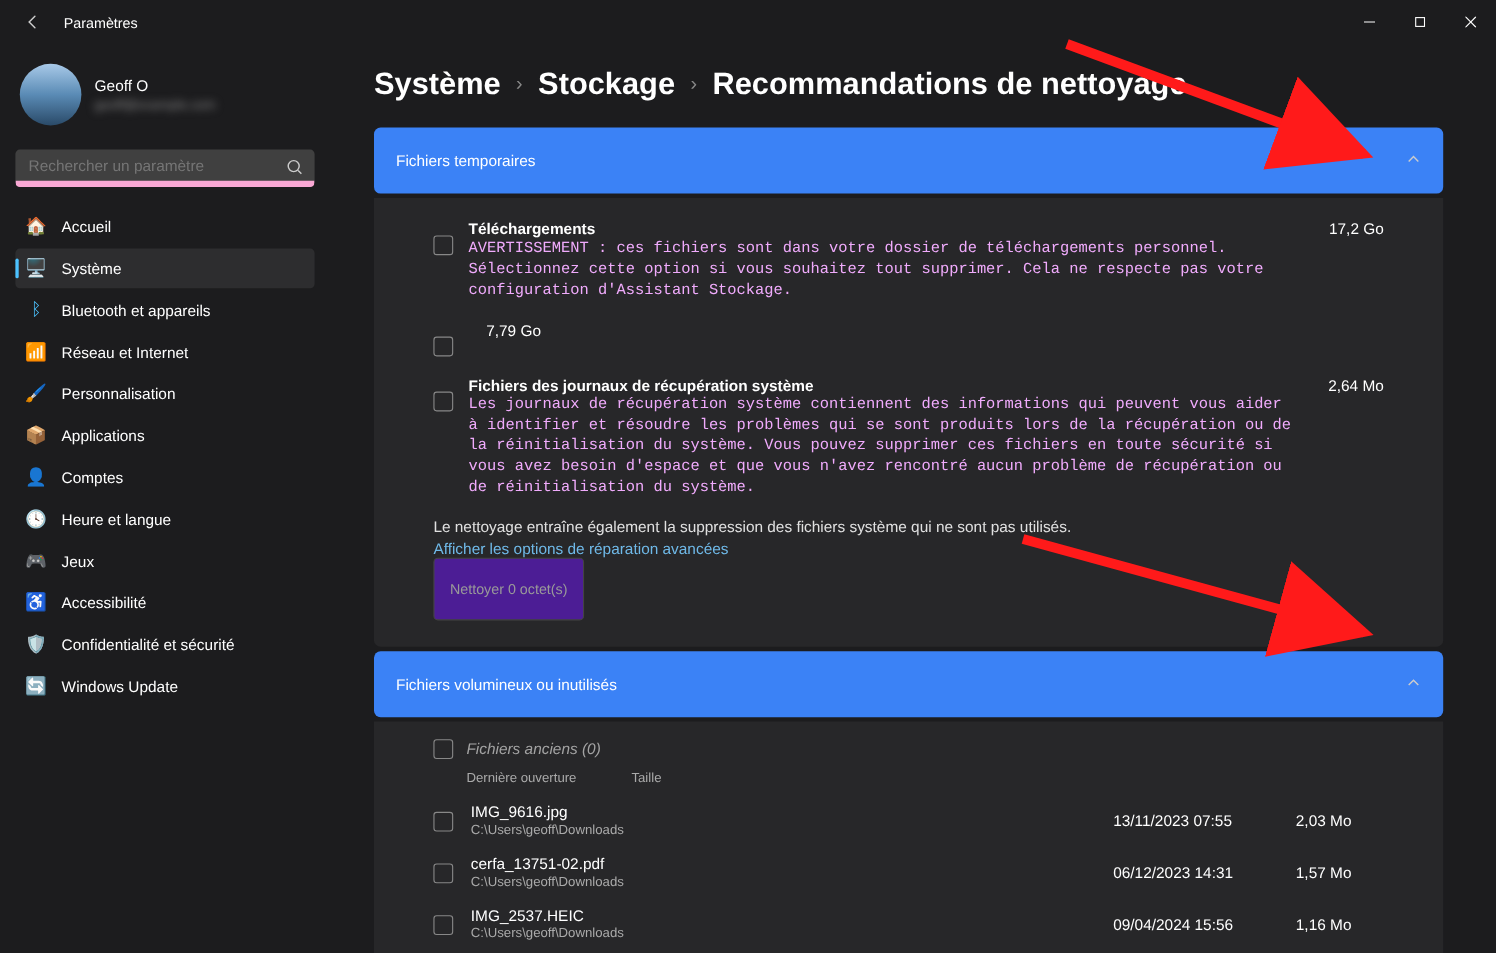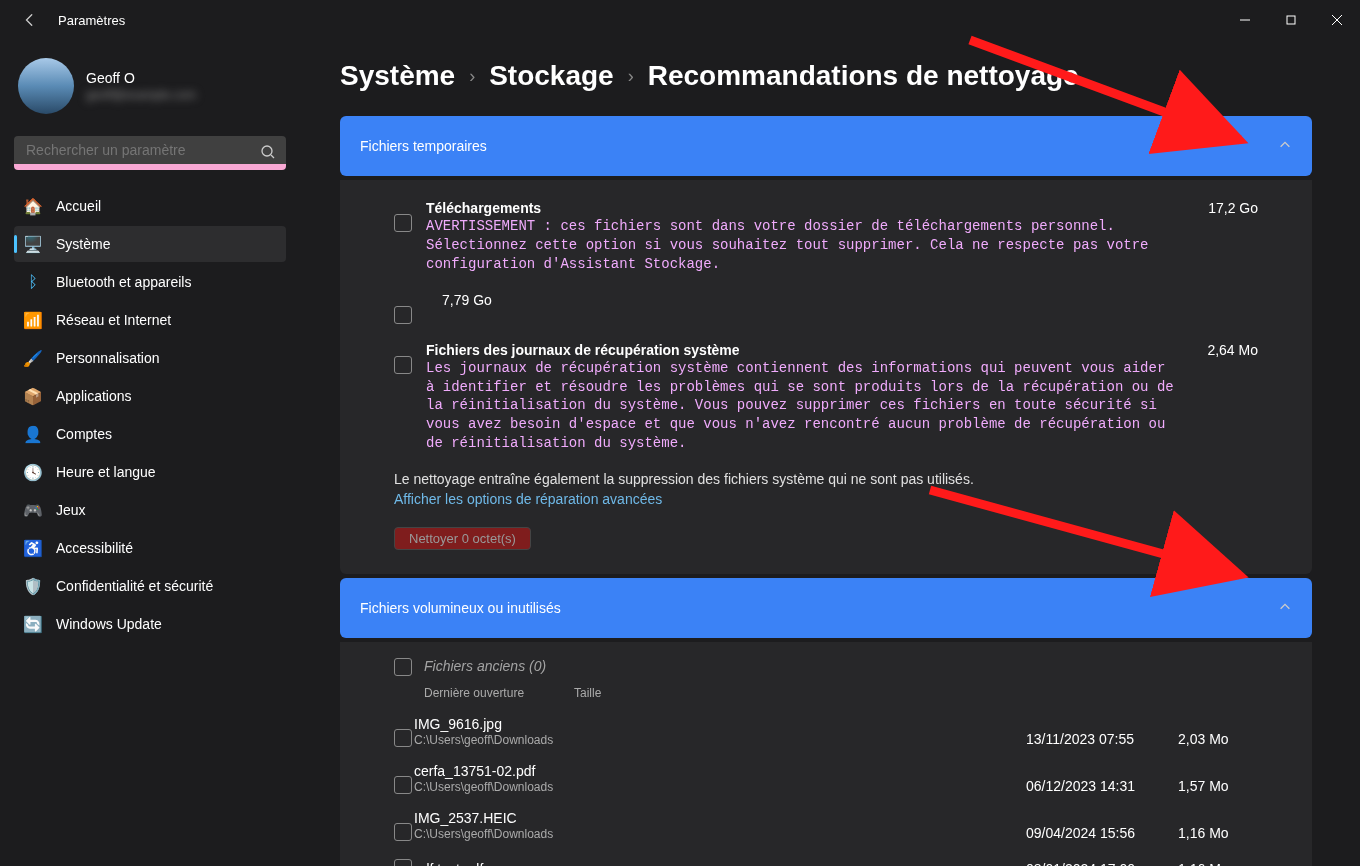--- a/index.html
+++ b/index.html
@@ -69,31 +69,31 @@
   width: 18px; height: 18px; border: 1.5px solid #888; border-radius: 3px;
   flex-shrink: 0; margin-top: 2px; cursor: pointer; background: transparent;
 }
 .item-text { flex: 1; }
 .item-title { font-weight: 600; font-size: 14px; color: #fff; }
 .item-desc { font-size: 14px; color: #f0abfc; line-height: 1.35; margin-top: 1px; font-family: Liberation Mono, monospace; }
 .item-size { font-size: 14px; color: #fff; white-space: nowrap; margin-left: 16px; }
 .note-text { color: #e0e0e0; font-size: 14px; margin-top: 8px; }
 .link-text { color: #6fb9e8; font-size: 14px; cursor: pointer; margin-top: 4px; display: inline-block; }
 .clean-btn {
-  margin-top: 20px; padding: 3px 14px; background: #7f1d1d;
+  padding: 20px 14px; background: #4c1d95;
   border: 1px solid #444; border-radius: 4px; color: #999;
   font-size: 13px; cursor: default;
 }
 .file-section-title { display: flex; align-items: center; gap: 12px; margin-bottom: 6px; }
 .file-section-title .label { font-size: 14px; color: #a3a3a3; font-style: italic; }
 .cols-header { display: flex; color: #aaa; font-size: 12px; padding: 4px 0 8px 30px; }
 .cols-header .col-name { flex: 1; }
 .cols-header .col-date { width: 150px; }
 .cols-header .col-size { width: 80px; }
-.file-row { display: flex; align-items: flex-end; gap: 2px; padding: 8px 0; }
+.file-row { display: flex; align-items: center; gap: 16px; padding: 8px 0; }
 .file-info { flex: 1; }
 .file-name { font-size: 14px; color: #fff; }
 .file-path { font-size: 12px; color: #aaa; margin-top: 1px; }
 .file-date { width: 150px; font-size: 14px; color: #fff; }
 .file-size { width: 80px; font-size: 14px; color: #fff; }
 .arrow-overlay { position: absolute; pointer-events: none; }
 .panel-body.large-files { padding-top: 14px; }
 </style>
 </head>
 <body>

